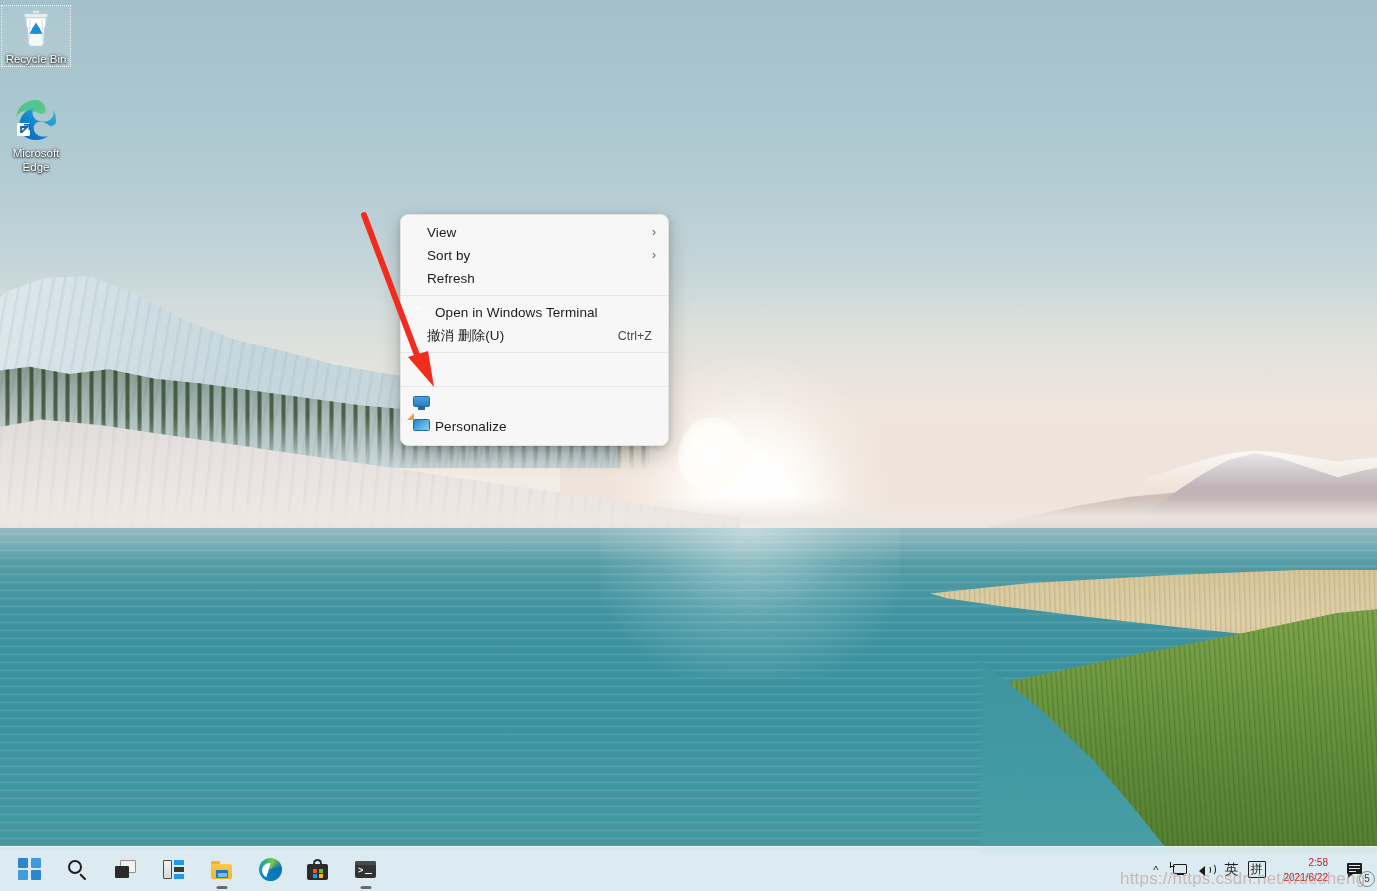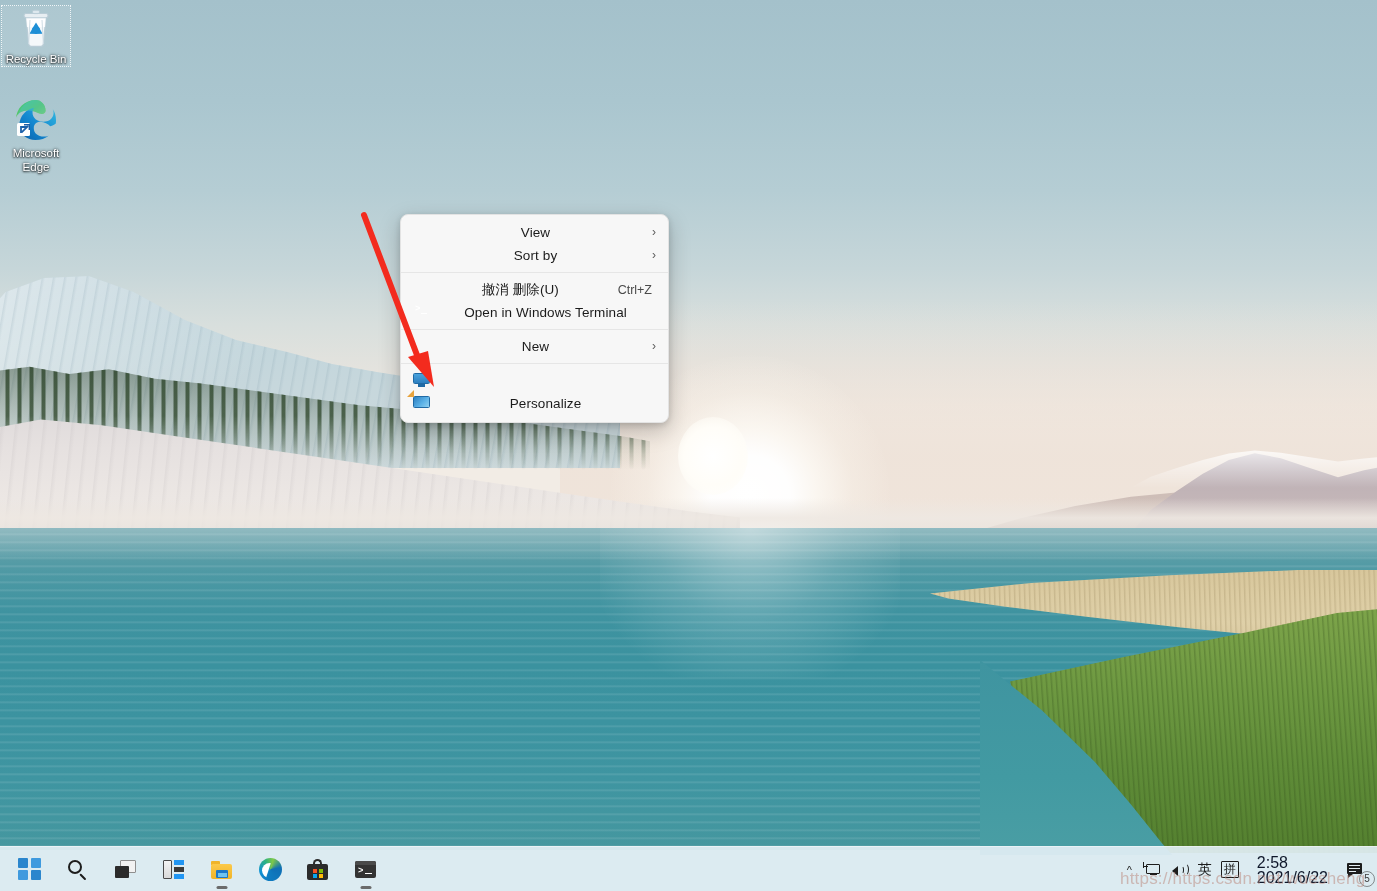--- a/index.html
+++ b/index.html
@@ -265,21 +265,20 @@
     width: 20px; height: 16px; flex: 0 0 20px;
     margin-right: 2px;
     position: relative;
   }
   .cm-item .cm-label {
     flex: 1 1 auto;
     line-height: 23px;
     font-size: 13.5px;
     letter-spacing: .1px;
     padding-left: 14px;
-    text-align: center;
   }
   .cm-item.has-icon .cm-label { padding-left: 0; }
   .cm-item .cm-accel {
     color: #4a4a4a;
     font-size: 12.5px;
     padding-right: 4px;
   }
   .cm-item.disabled .cm-label { color: #a6a6a6; }
   .cm-item .cm-chev {
     width: 12px; text-align: right;
@@ -526,24 +525,24 @@
   .ic-volume .w2 { left: 10px; top: 1.5px; width: 8px; height: 13px; }
   .ime-cn { font-size: 14px; padding: 0 4px; }
   .ime-pin {
     font-size: 12px;
     border: 1px solid #1d1d1d;
     padding: 0px 2px;
     line-height: 15px;
     border-radius: 1px;
   }
   #tray-clock {
-    text-align: left;
+    text-align: right;
     line-height: 15px;
-    font-size: 16px;
-    color: #0f172a;
+    font-size: 10px;
+    color: #b91c1c;
     padding: 0 8px;
   }
   #tray-notif {
     position: relative;
     width: 30px; height: 30px;
     display: flex; align-items: center; justify-content: center;
   }
   .ic-notif { position: relative; width: 18px; height: 16px; }
   .ic-notif .bub {
     position: absolute; left: 0; top: 1px; width: 15px; height: 11px;
@@ -673,41 +672,43 @@
 
     <div class="cm-group">
       <div class="cm-item">
         <span class="cm-label">View</span>
         <span class="cm-chev">›</span>
       </div>
       <div class="cm-item">
         <span class="cm-label">Sort by</span>
         <span class="cm-chev">›</span>
       </div>
+      <div class="cm-item">
+        <span class="cm-label">Refresh</span>
+      </div>
     </div>
 
     <div class="cm-sep"></div>
 
     <div class="cm-group">
+      <div class="cm-item has-icon">
+        <span class="cm-ic"><span class="ic-terminal"></span></span>
+        <span class="cm-label">Open in Windows Terminal</span>
+      </div>
       <div class="cm-item">
         <span class="cm-label">撤消 删除(U)</span>
         <span class="cm-accel"></span>
         <span class="cm-accel">Ctrl+Z</span>
       </div>
-      <div class="cm-item has-icon">
-        <span class="cm-ic"><span class="ic-terminal"></span></span>
-        <span class="cm-label">Open in Windows Terminal</span>
-      </div>
     </div>
 
     <div class="cm-sep"></div>
 
     <div class="cm-group">
       <div class="cm-item">
-        <span class="cm-label">New</span>
         <span class="cm-chev">›</span>
       </div>
     </div>
 
     <div class="cm-sep"></div>
 
     <div class="cm-group">
       <div class="cm-item has-icon">
         <span class="cm-ic">
           <span class="ic-display"><span class="scr"></span><span class="stand"></span></span>

